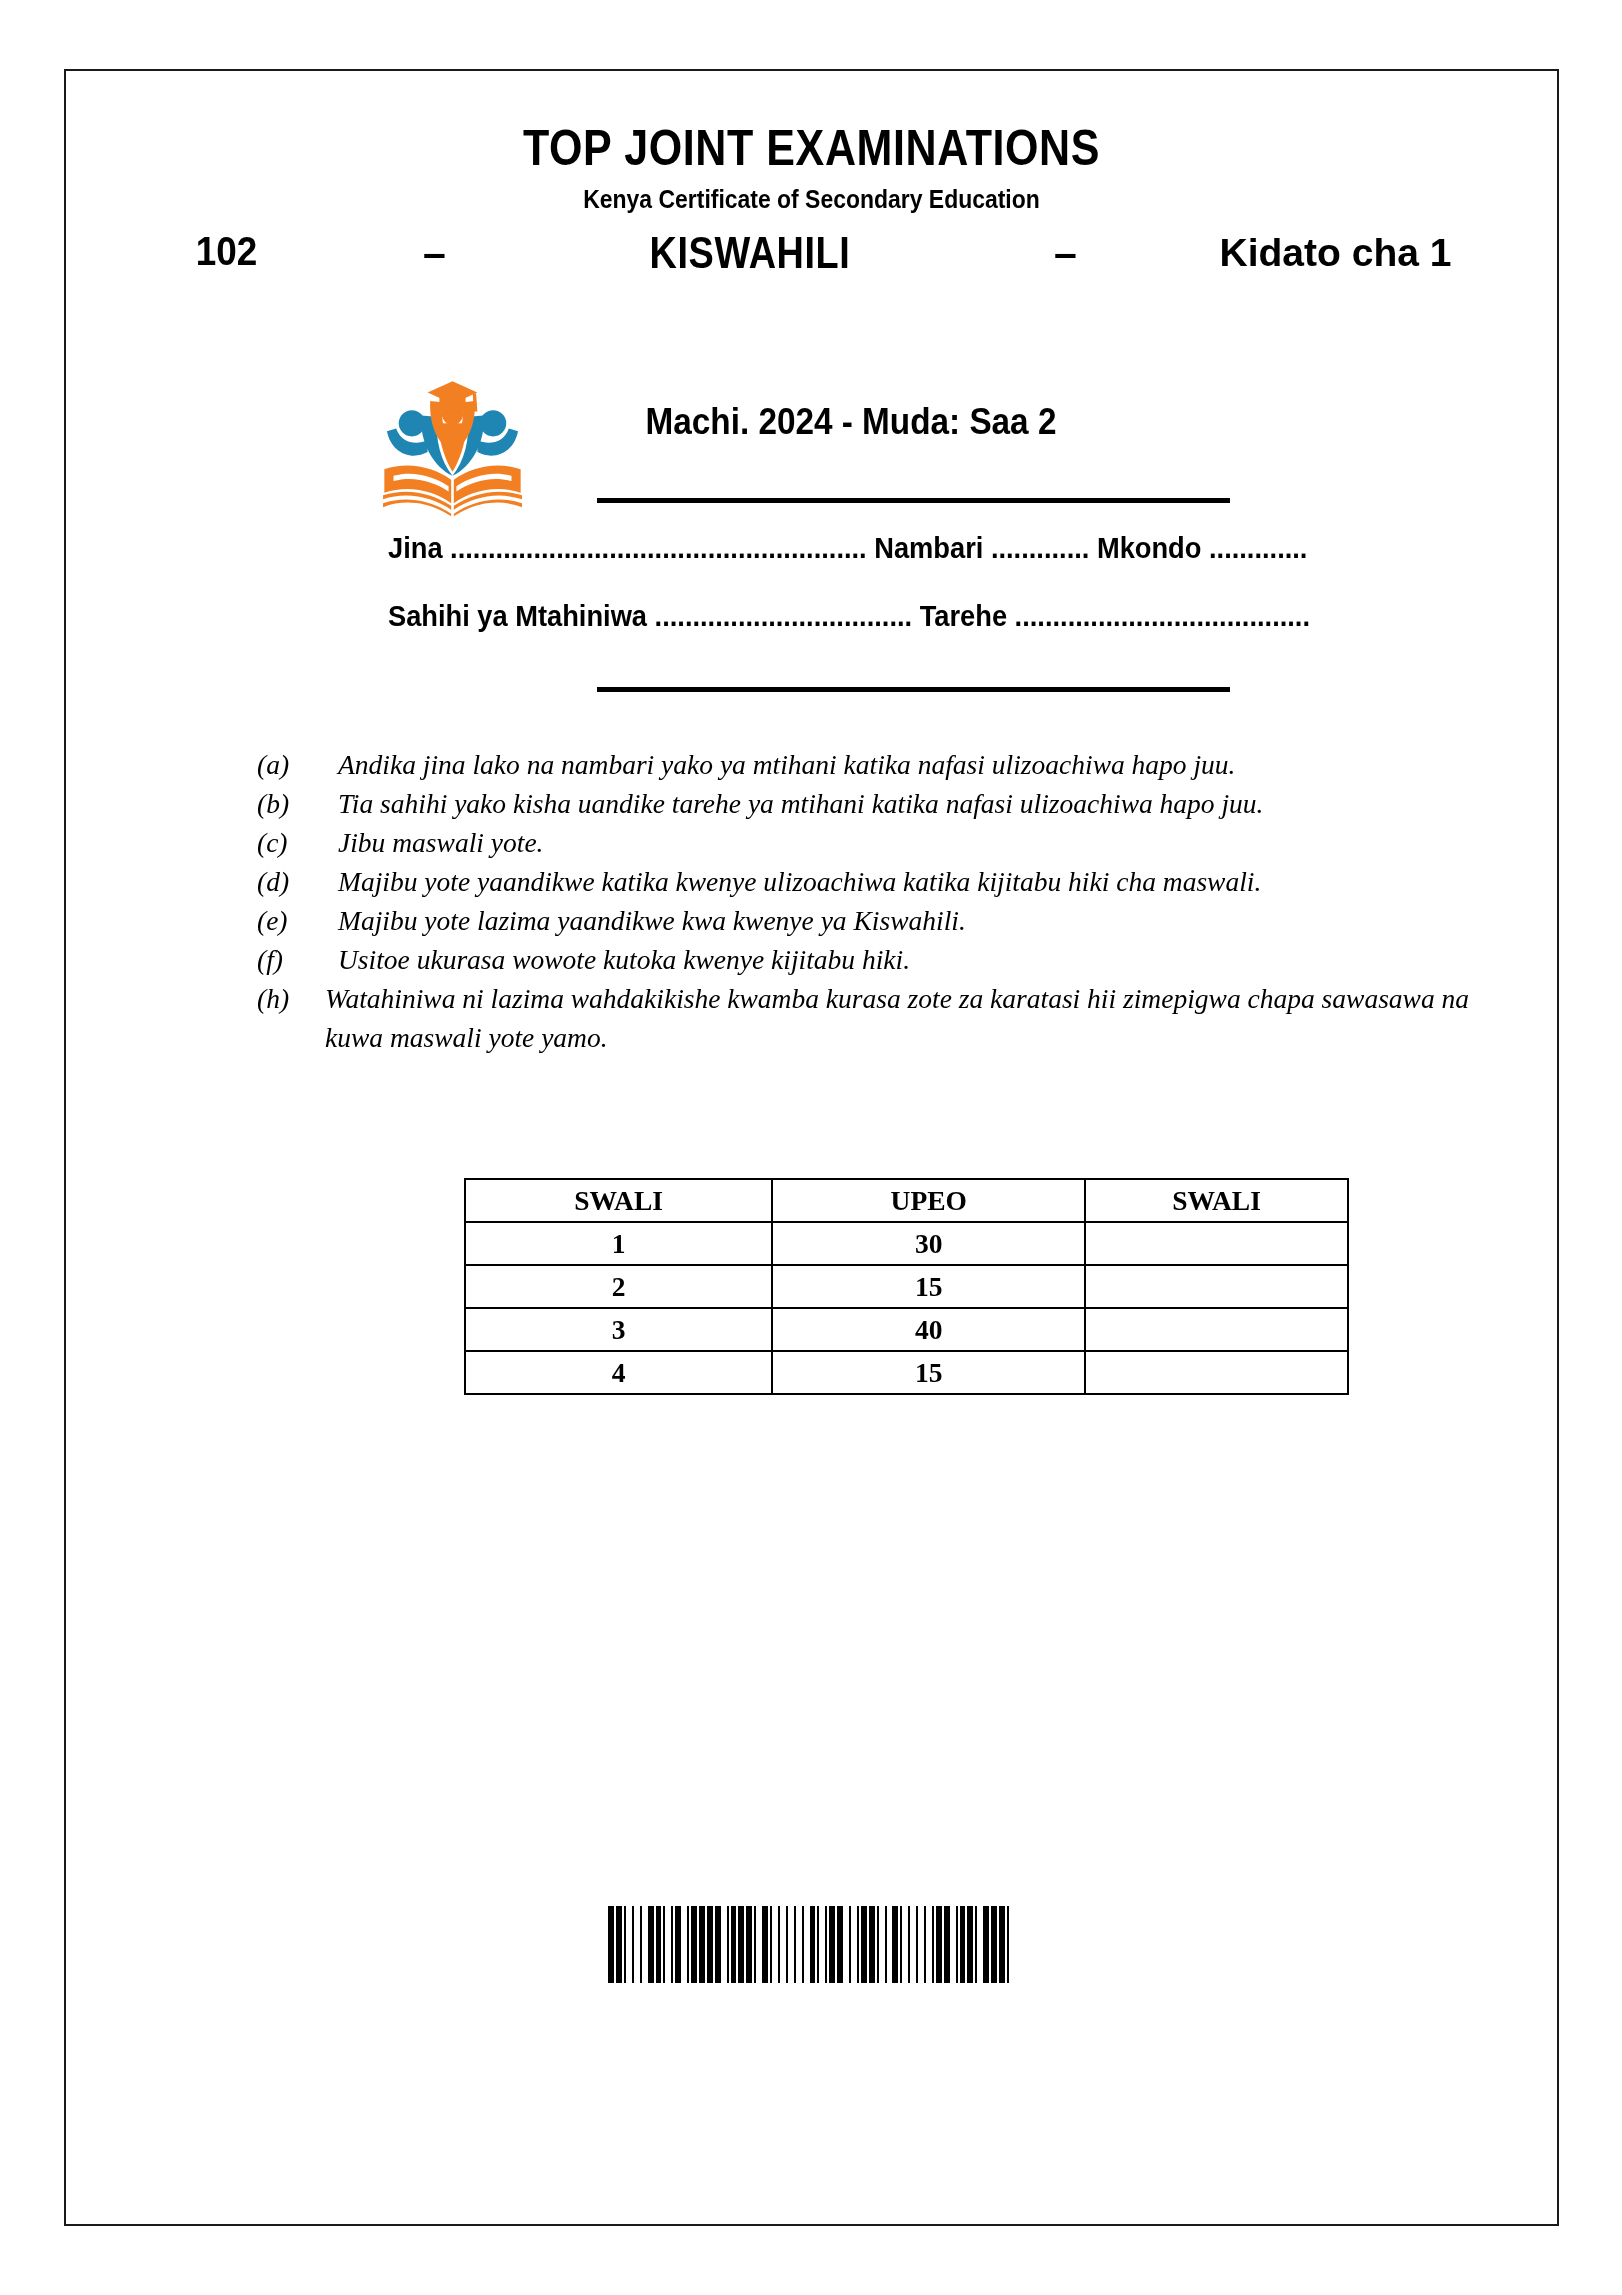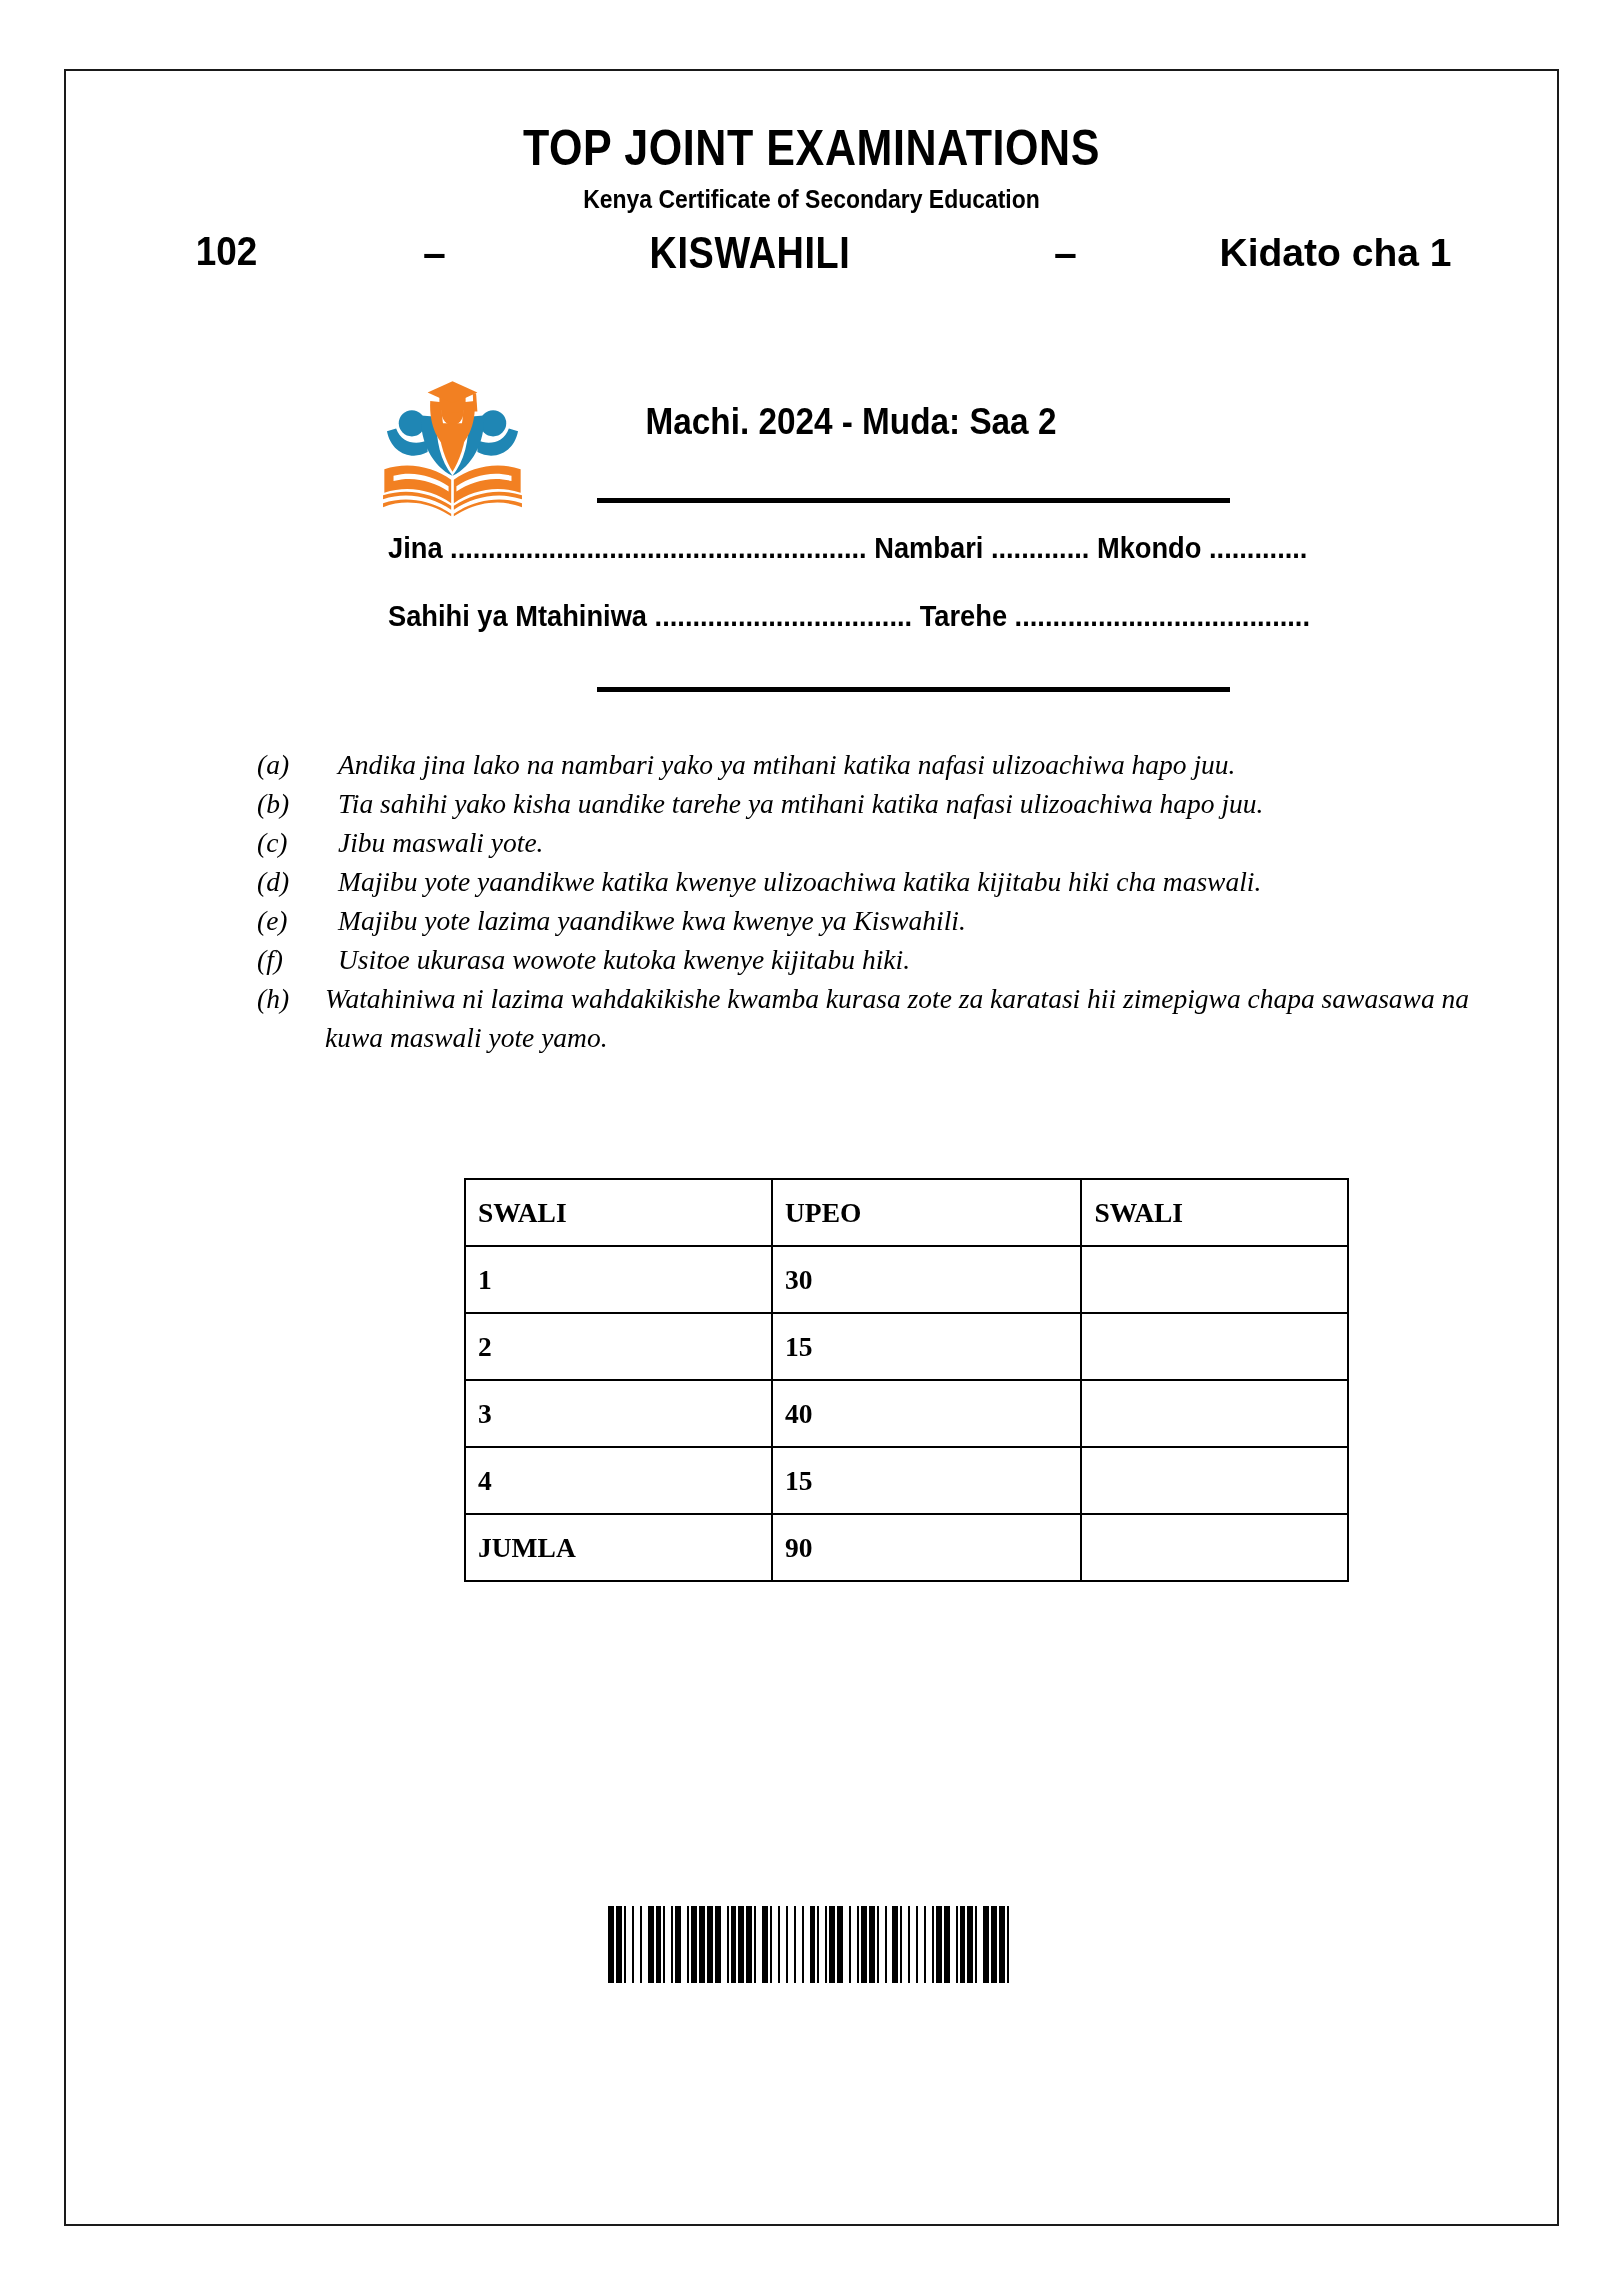--- a/index.html
+++ b/index.html
@@ -182,23 +182,23 @@
     left: 398px;
     top: 1107px;
     width: 885px;
     border-collapse: collapse;
     font-family: "Liberation Serif", serif;
     font-weight: bold;
     font-size: 27.5px;
   }
   #marks-table td, #marks-table th {
     border: 2px solid #000;
-    text-align: left;
+    text-align: center;
     height: 41px;
-    padding: 12px;
+    padding: 0;
     font-weight: bold;
   }
   #marks-table .col-swali { width: 308px; }
   #marks-table .col-upeo  { width: 314px; }
   #marks-table .col-alama { width: 263px; }
 
   
   #barcode-block {
     position: absolute;
     left: 0;
@@ -339,25 +339,20 @@
       <tr>
         <td>3</td>
         <td>40</td>
         <td></td>
       </tr>
       <tr>
         <td>4</td>
         <td>15</td>
         <td></td>
       </tr>
-      <tr>
-        <td>JUMLA</td>
-        <td>90</td>
-        <td></td>
-      </tr>
     </tbody>
   </table>
 
   <div id="barcode-block">
     <div id="barcode-bars"><i class="" style="width:5.9px"></i><i class="sp" style="width:2px"></i><i class="" style="width:5.9px"></i><i class="sp" style="width:2px"></i><i class="" style="width:2px"></i><i class="sp" style="width:5.9px"></i><i class="" style="width:2px"></i><i class="sp" style="width:5.9px"></i><i class="" style="width:2px"></i><i class="sp" style="width:5.9px"></i><i class="" style="width:5.9px"></i><i class="sp" style="width:2px"></i><i class="" style="width:5.9px"></i><i class="sp" style="width:2px"></i><i class="" style="width:2px"></i><i class="sp" style="width:5.9px"></i><i class="" style="width:2px"></i><i class="sp" style="width:2px"></i><i class="" style="width:5.9px"></i><i class="sp" style="width:5.9px"></i><i class="" style="width:2px"></i><i class="sp" style="width:2px"></i><i class="" style="width:5.9px"></i><i class="sp" style="width:2px"></i><i class="" style="width:5.9px"></i><i class="sp" style="width:2px"></i><i class="" style="width:5.9px"></i><i class="sp" style="width:2px"></i><i class="" style="width:5.9px"></i><i class="sp" style="width:5.9px"></i><i class="" style="width:2px"></i><i class="sp" style="width:2px"></i><i class="" style="width:5.9px"></i><i class="sp" style="width:2px"></i><i class="" style="width:5.9px"></i><i class="sp" style="width:2px"></i><i class="" style="width:5.9px"></i><i class="sp" style="width:2px"></i><i class="" style="width:2px"></i><i class="sp" style="width:5.9px"></i><i class="" style="width:5.9px"></i><i class="sp" style="width:2px"></i><i class="" style="width:2px"></i><i class="sp" style="width:5.9px"></i><i class="" style="width:2px"></i><i class="sp" style="width:5.9px"></i><i class="" style="width:2px"></i><i class="sp" style="width:5.9px"></i><i class="" style="width:2px"></i><i class="sp" style="width:5.9px"></i><i class="" style="width:2px"></i><i class="sp" style="width:5.9px"></i><i class="" style="width:5.9px"></i><i class="sp" style="width:2px"></i><i class="" style="width:2px"></i><i class="sp" style="width:5.9px"></i><i class="" style="width:2px"></i><i class="sp" style="width:2px"></i><i class="" style="width:5.9px"></i><i class="sp" style="width:2px"></i><i class="" style="width:5.9px"></i><i class="sp" style="width:5.9px"></i><i class="" style="width:2px"></i><i class="sp" style="width:5.9px"></i><i class="" style="width:2px"></i><i class="sp" style="width:2px"></i><i class="" style="width:5.9px"></i><i class="sp" style="width:2px"></i><i class="" style="width:5.9px"></i><i class="sp" style="width:2px"></i><i class="" style="width:2px"></i><i class="sp" style="width:5.9px"></i><i class="" style="width:2px"></i><i class="sp" style="width:5.9px"></i><i class="" style="width:5.9px"></i><i class="sp" style="width:2px"></i><i class="" style="width:2px"></i><i class="sp" style="width:5.9px"></i><i class="" style="width:2px"></i><i class="sp" style="width:5.9px"></i><i class="" style="width:2px"></i><i class="sp" style="width:5.9px"></i><i class="" style="width:2px"></i><i class="sp" style="width:5.9px"></i><i class="" style="width:2px"></i><i class="sp" style="width:2px"></i><i class="" style="width:5.9px"></i><i class="sp" style="width:2px"></i><i class="" style="width:5.9px"></i><i class="sp" style="width:5.9px"></i><i class="" style="width:2px"></i><i class="sp" style="width:2px"></i><i class="" style="width:5.9px"></i><i class="sp" style="width:2px"></i><i class="" style="width:5.9px"></i><i class="sp" style="width:2px"></i><i class="" style="width:2px"></i><i class="sp" style="width:5.9px"></i><i class="" style="width:5.9px"></i><i class="sp" style="width:2px"></i><i class="" style="width:5.9px"></i><i class="sp" style="width:2px"></i><i class="" style="width:5.9px"></i><i class="sp" style="width:2px"></i><i class="" style="width:2px"></i><i class="sp" style="width:5.9px"></i></div>
   </div>
 
 </div>
 
 

